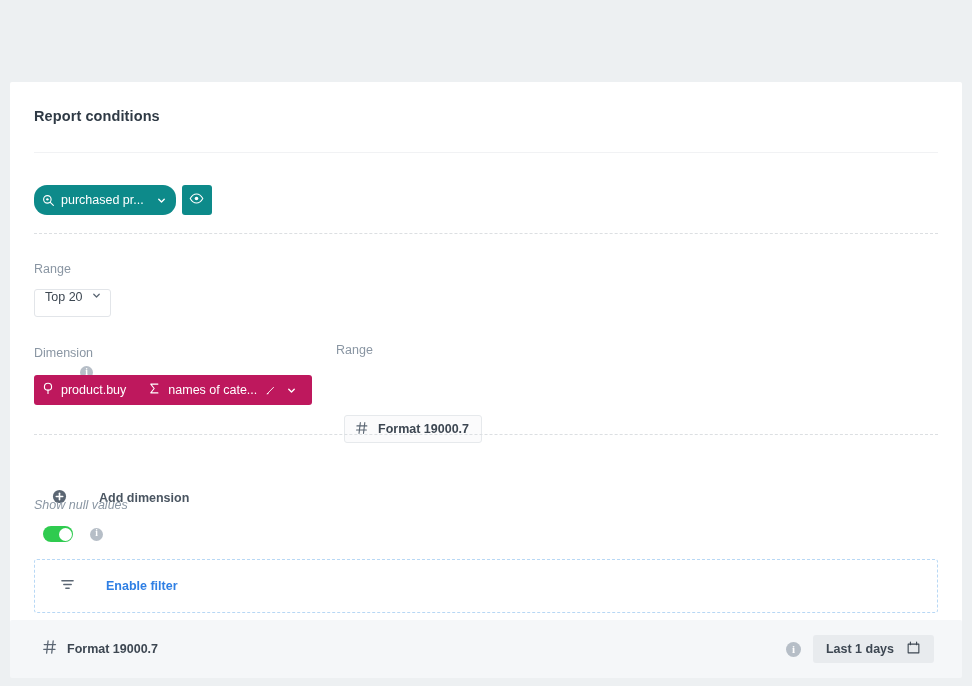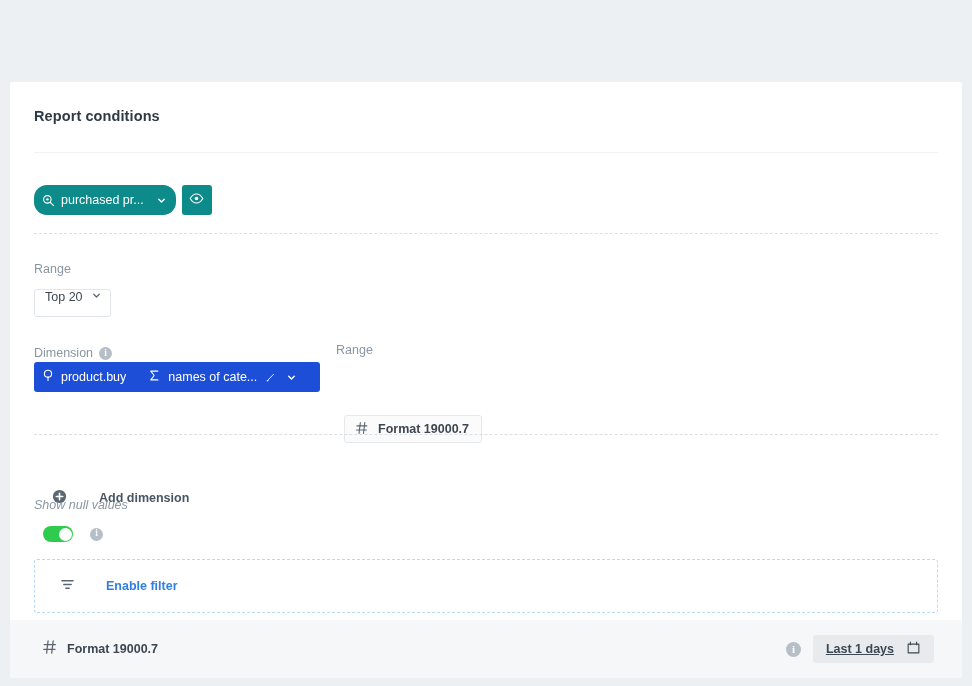--- a/index.html
+++ b/index.html
@@ -103,21 +103,21 @@
   
   .field-label {
     position: absolute;
     font-size: 12.5px;
     color: #8a96a3;
     display: flex;
     align-items: flex-end;
     gap: 6px;
   }
   .lbl-range     { left: 24px; top: 180px; }
-  .lbl-dimension { left: 24px; top: 264px; }
+  .lbl-dimension { left: 24px; top: 264px; flex-direction: column; }
   .lbl-format    { left: 326px; top: 261px; }
   .lbl-shownull  { left: 24px; top: 416px; font-style: italic; }
 
   
   .select-box {
     position: absolute;
     left: 24px;
     top: 207px;
     height: 28px;
     min-width: 72px;
@@ -129,29 +129,29 @@
     border-radius: 3px;
     font-size: 12.5px;
     color: #3d4752;
     cursor: pointer;
   }
 
   
   .dim-chip {
     position: absolute;
     left: 24px;
-    top: 280px;
+    top: 293px;
     display: flex;
     align-items: center;
     height: 30px;
-    background: #1d4ed8;
+    background: #be185d;
     border-radius: 3px;
     color: #ffffff;
     font-size: 12.5px;
-    padding: 0 20px 0 8px;
+    padding: 0 12px 0 8px;
     cursor: pointer;
     user-select: none;
   }
   .dim-seg {
     display: flex;
     align-items: center;
     gap: 7px;
     white-space: nowrap;
   }
   .dim-seg.first { padding-right: 22px; }
@@ -288,21 +288,20 @@
     display: flex;
     align-items: center;
     gap: 12px;
     padding: 0 13px;
     background: #e8ebee;
     border-radius: 3px;
     font-size: 12.5px;
     font-weight: bold;
     color: #3d4752;
     cursor: pointer;
-    text-decoration: underline;
   }
 </style>
 </head>
 <body>
 
 <div class="card">
 
   <div class="card-title">Report conditions</div>
   <div class="rule-solid"></div>
 

